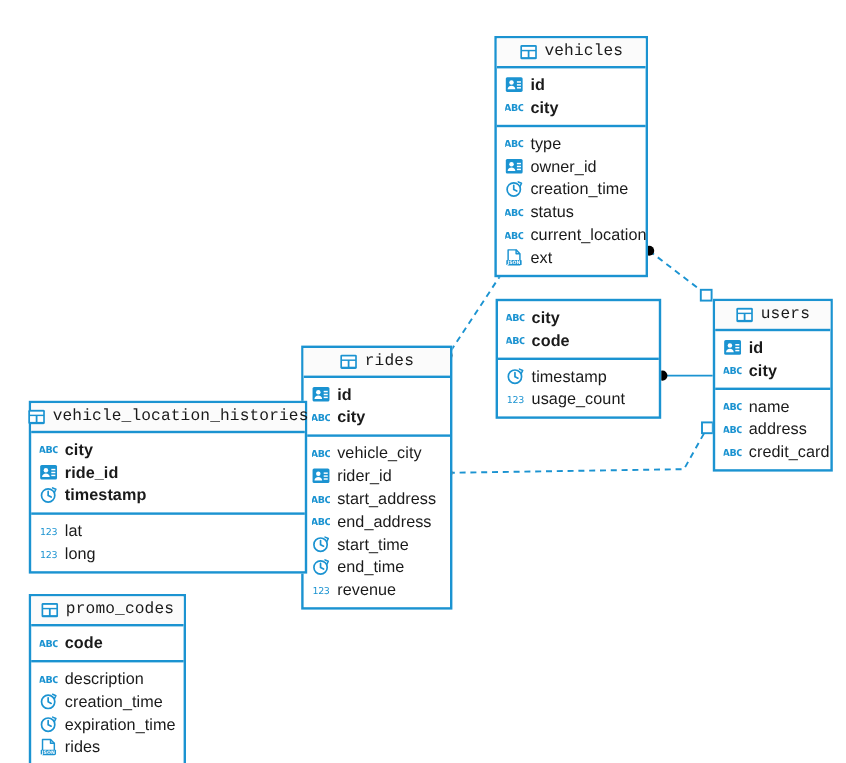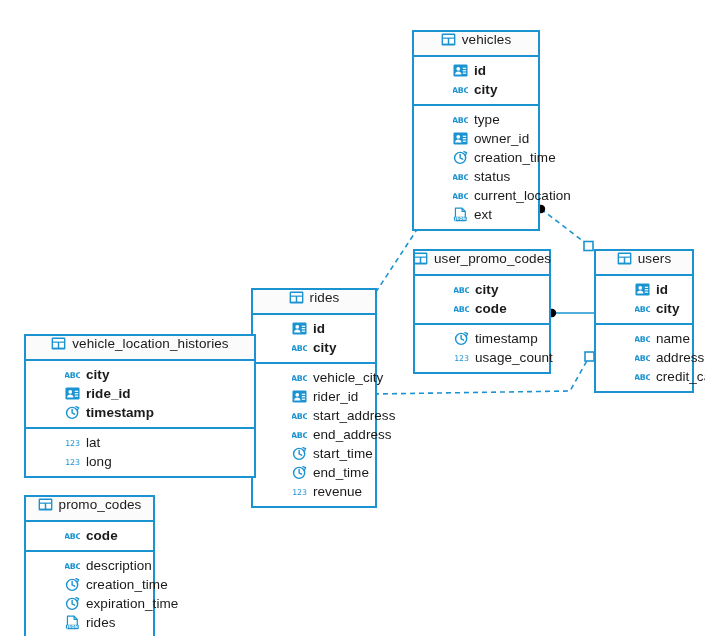--- a/index.html
+++ b/index.html
@@ -38,24 +38,26 @@
     z-index: 2;
     background: #ffffff;
     border: 2px solid #1b93d1;
     box-sizing: border-box;
   }
   .entity-header {
     background: #fbfbfb;
     border-bottom: 2px solid #1b93d1;
     height: 25px;
     display: flex;
+    align-items: center;
     justify-content: center;
     gap: 6px;
     padding: 0 6px;
     box-sizing: border-box;
+    font-family: Liberation Mono, monospace;
   }
   .entity-title {
     font-size: 13.5px;
     color: #1a1a1a;
     white-space: nowrap;
     letter-spacing: 0.1px;
   }
   .field-group {
     padding: 4px 0 5px 0;
   }
@@ -63,21 +65,20 @@
     border-bottom: 2px solid #1b93d1;
   }
   .field {
     display: flex;
     align-items: center;
     gap: 6px;
     padding: 1px 6px 1px 7px;
     height: 19px;
     box-sizing: border-box;
     white-space: nowrap;
-    margin-left: 32px;
   }
   .field-label {
     font-size: 13.5px;
     color: #1a1a1a;
     letter-spacing: 0.05px;
   }
   .pk-group .field-label {
     font-weight: bold;
   }
   .ficon {
@@ -219,31 +220,20 @@
                 <path d="M9.7 1.3 v3.4 h3.4" fill="none" stroke="#1b93d1" stroke-width="1.3" stroke-linejoin="round"></path>
                 <rect x="1" y="10.4" width="13.6" height="4.4" rx="0.6" fill="#1b93d1"></rect>
                 <text x="7.8" y="13.9" font-family="DejaVu Sans, sans-serif" font-size="4.2" font-weight="bold" fill="#ffffff" text-anchor="middle">JSON</text>
               </svg>
             </span>
             <span class="field-label">ext</span>
           </div>
         </div>
       </div>
       <div class="entity" style="left: 413px; top: 249px; width: 138px;">
-        <div class="entity-header">
-          <span class="ficon">
-            <svg width="15" height="13" viewBox="0 0 16 14">
-              <rect x="0.6" y="0.6" width="14.8" height="12.8" rx="1.3" fill="#1b93d1"></rect>
-              <rect x="2.1" y="2.2" width="11.8" height="2.7" fill="#ffffff"></rect>
-              <rect x="2.1" y="6.2" width="5.1" height="5.2" fill="#ffffff"></rect>
-              <rect x="8.8" y="6.2" width="5.1" height="5.2" fill="#ffffff"></rect>
-            </svg>
-          </span>
-          <span class="entity-title">user_promo_codes</span>
-        </div>
         <div class="field-group pk-group">
           <div class="field">
             <span class="ficon">
               <svg width="16" height="15" viewBox="0 0 18 14">
                 <text x="9" y="11" font-family="DejaVu Sans, sans-serif" font-size="9.5" font-weight="bold" fill="#1b93d1" text-anchor="middle" letter-spacing="-0.4">ABC</text>
               </svg>
             </span>
             <span class="field-label">city</span>
           </div>
           <div class="field">

